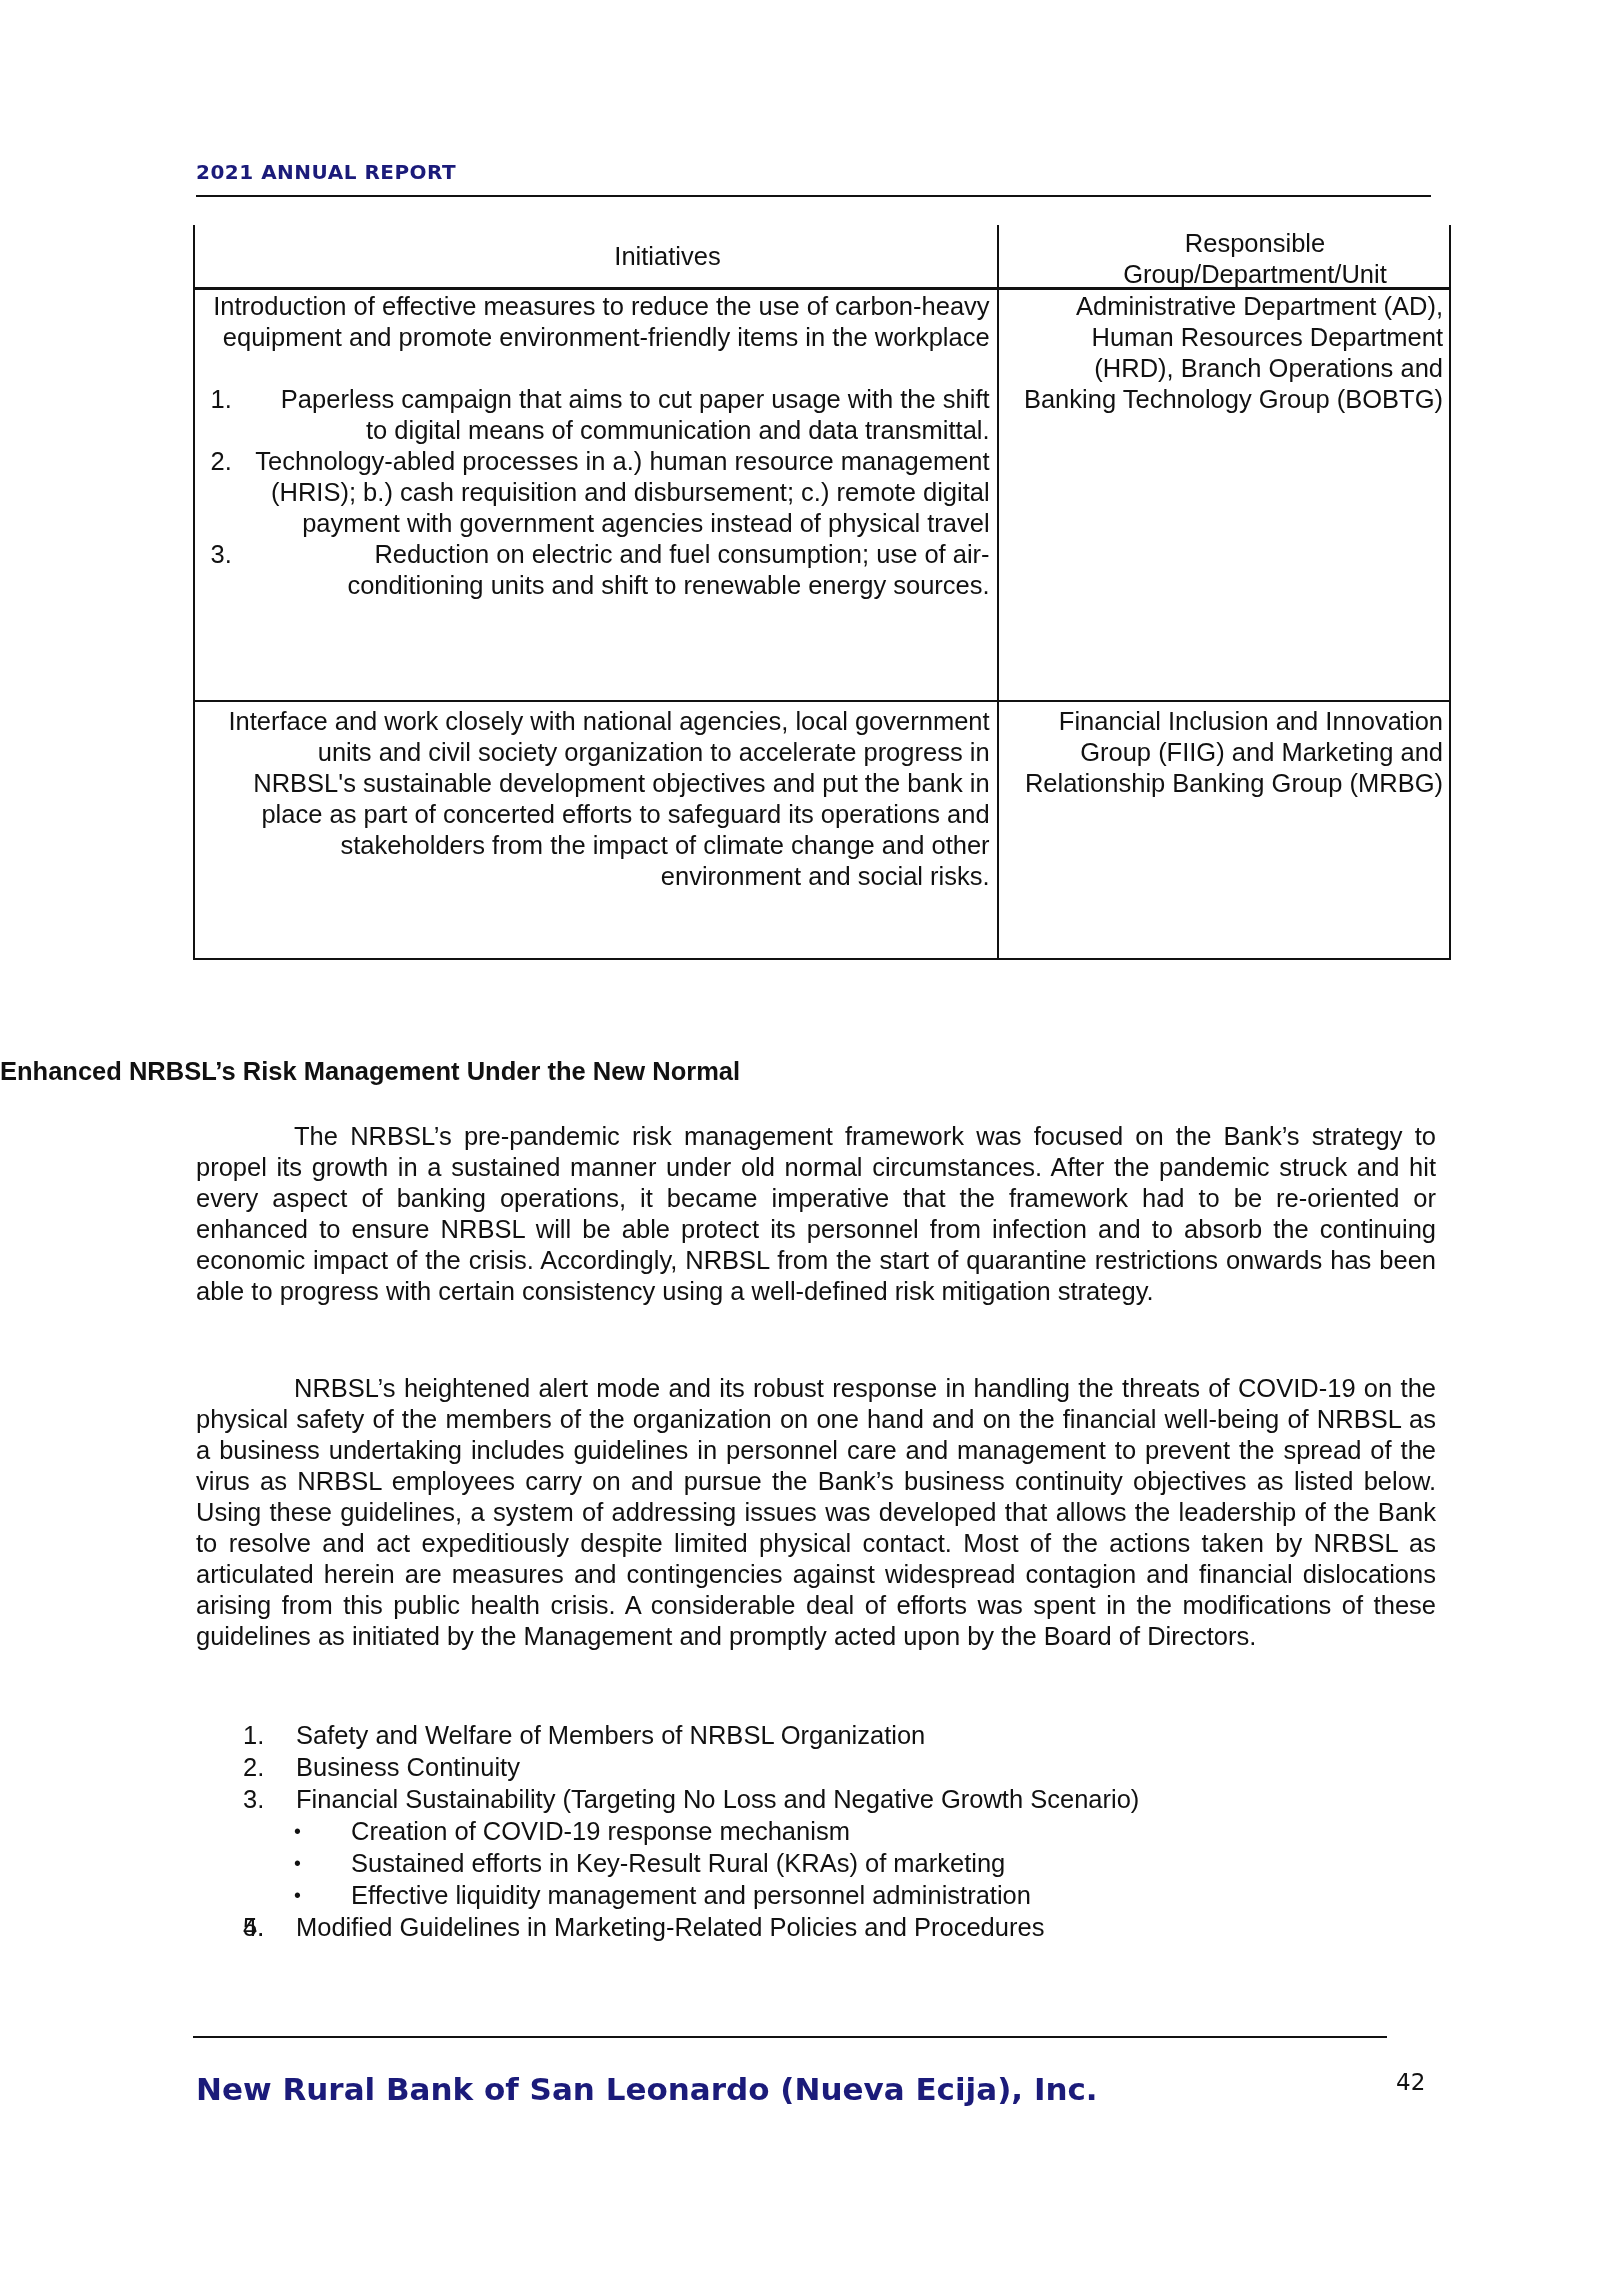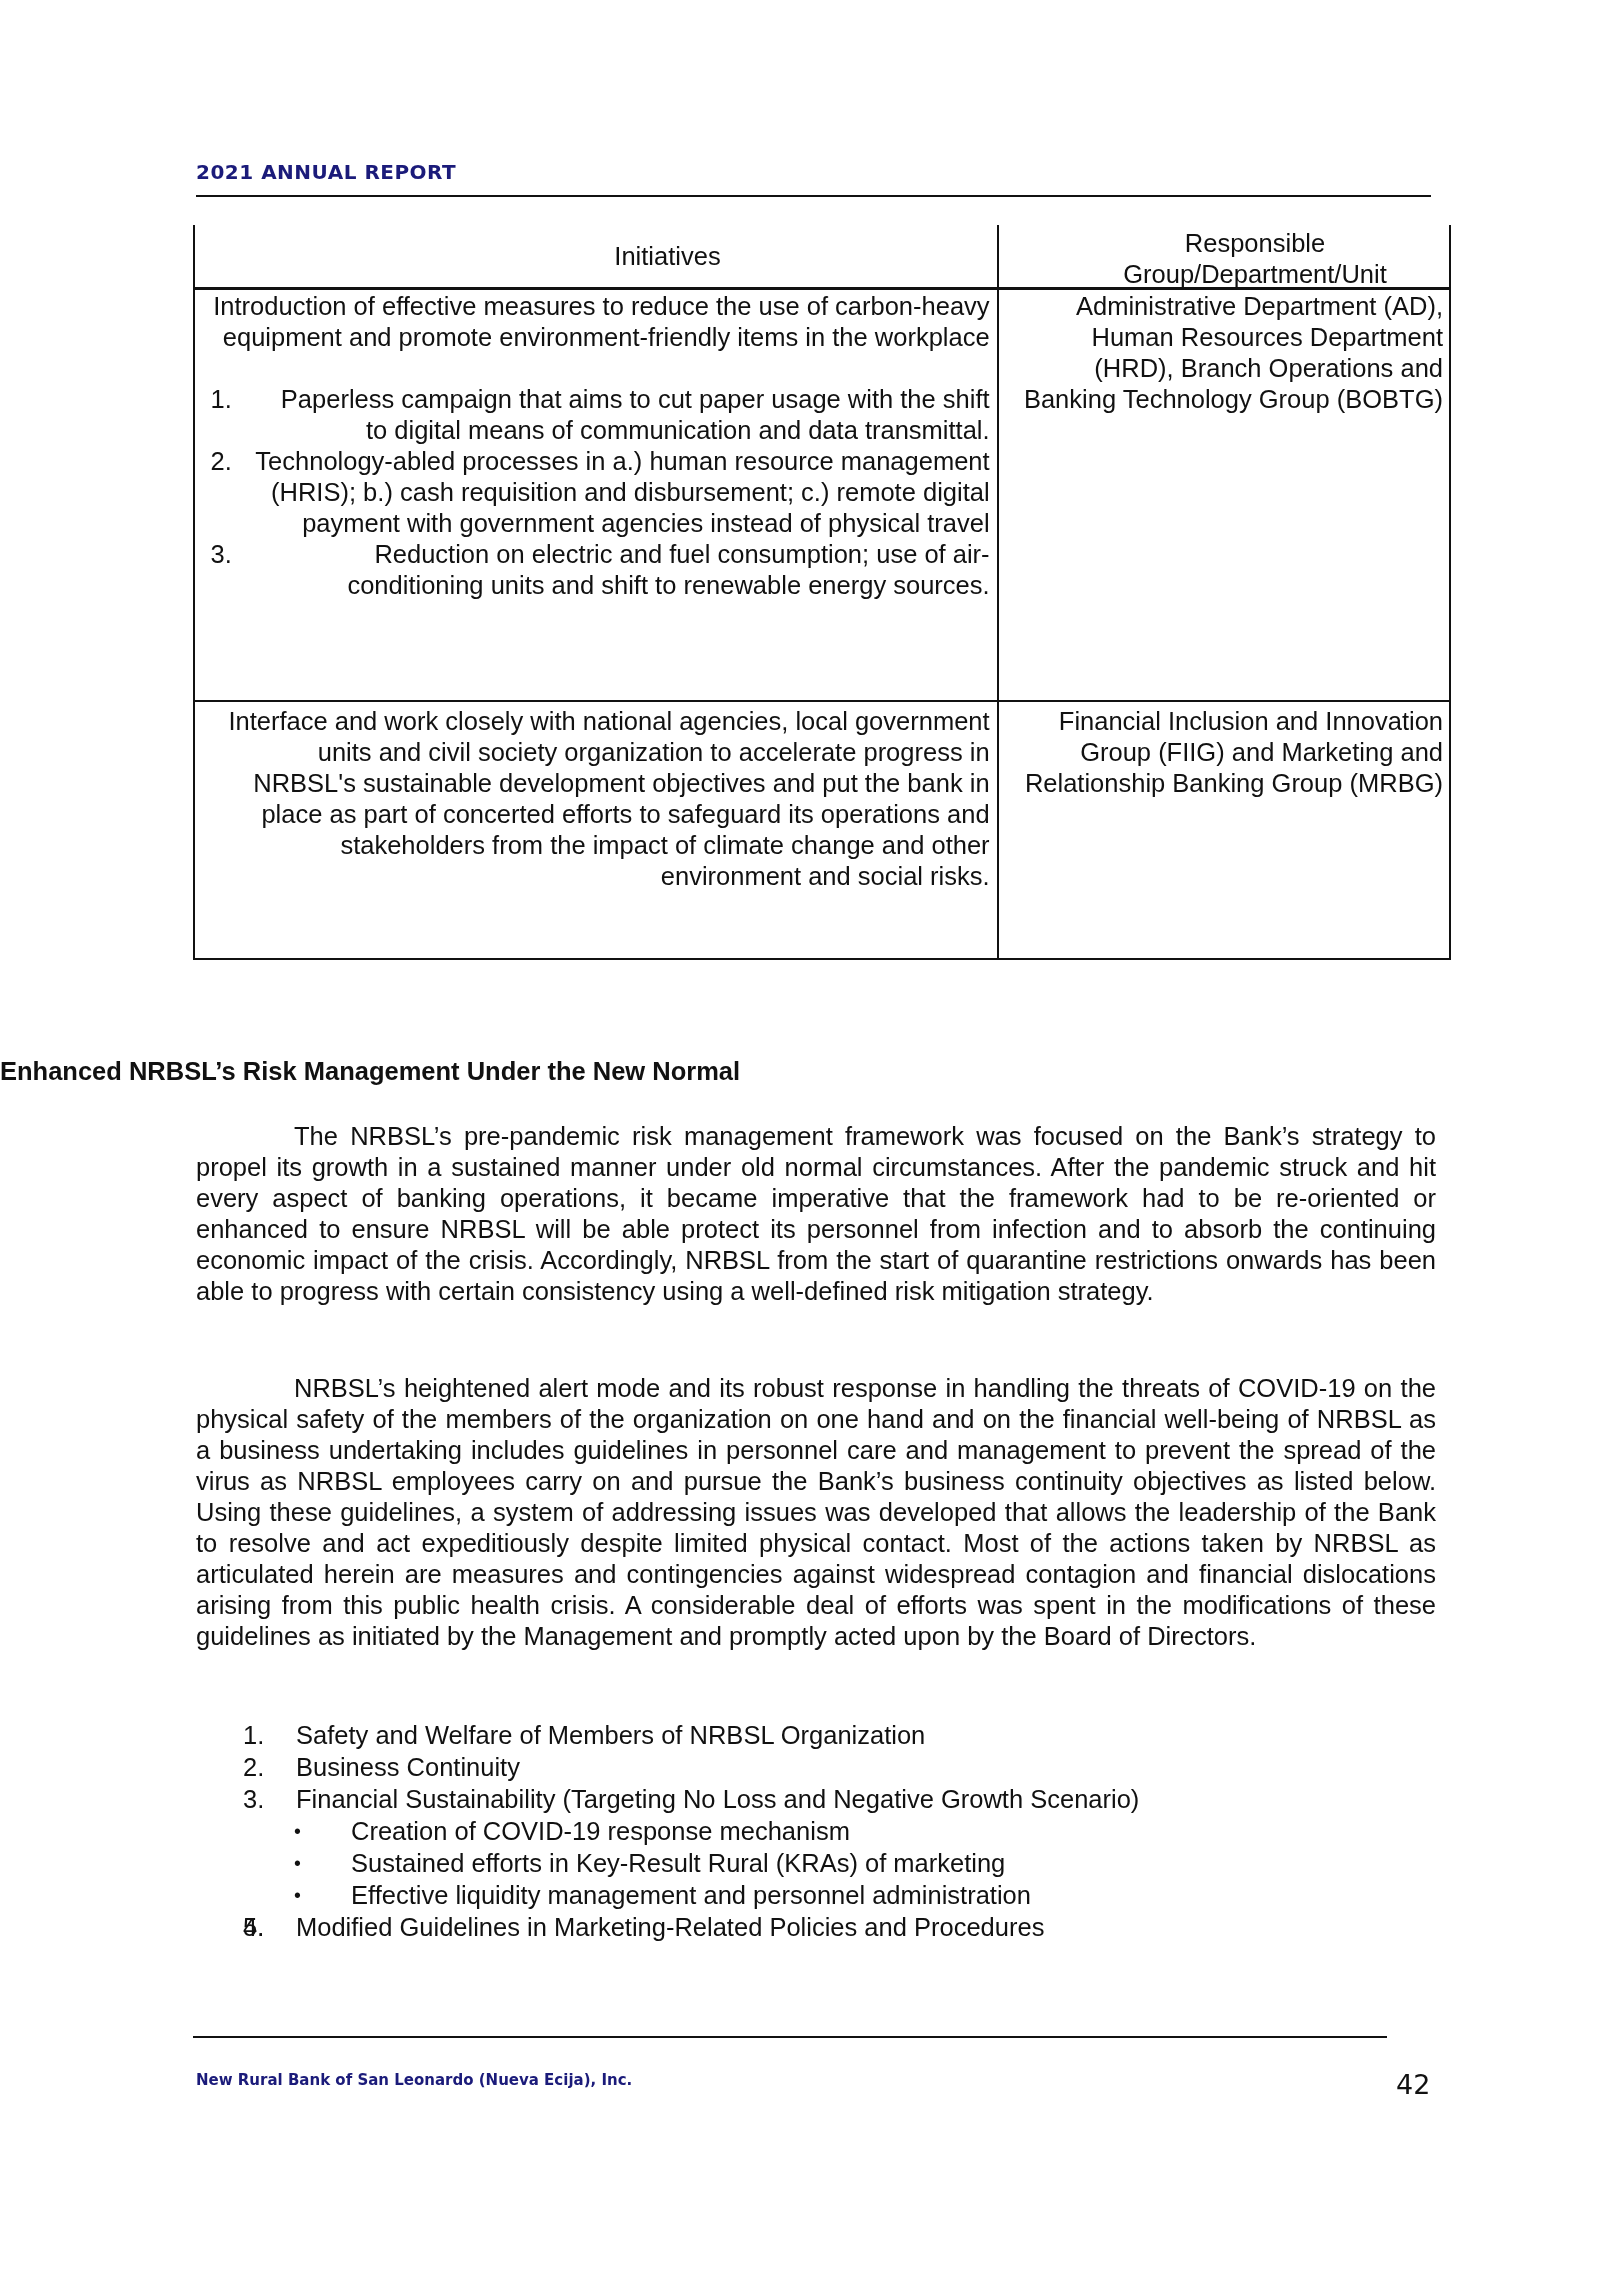--- a/index.html
+++ b/index.html
@@ -24,23 +24,23 @@
   .para { left: 196px; width: 1240px; font-size: 25.5px; line-height: 31px; text-align: justify; }
   .para .indent { display: inline-block; width: 98px; }
 
   .main-list { left: 243px; top: 1719px; font-size: 25.5px; line-height: 32px; }
   .main-list .item { position: relative; padding-left: 53px; }
   .main-list .item .n { position: absolute; left: 0; }
   .main-list .sub { position: relative; padding-left: 108px; }
   .main-list .sub .b { position: absolute; left: 51px; font-size: 19.6px; }
 
   .ftr-rule { left: 193px; top: 2036px; width: 1194px; height: 2px; background: #111; }
-  .ftr-text { left: 196px; top: 2071px; font-size: 15px; font-weight: bold; color: #1b1b7a;
+  .ftr-text { left: 196px; top: 2071px; font-size: 31px; font-weight: bold; color: #1b1b7a;
               font-family: "DejaVu Sans", "Liberation Sans", sans-serif; }
-  .ftr-page { left: 1396px; top: 2069px; font-size: 27px; color: #111;
+  .ftr-page { left: 1396px; top: 2069px; font-size: 23px; color: #111;
               font-family: "DejaVu Sans", "Liberation Sans", sans-serif; }
 </style>
 </head>
 <body>
 
 <div class="abs hdr-title">2021 ANNUAL REPORT</div>
 <div class="abs hdr-rule"></div>
 
 <div class="abs tbl">
   <div class="vl" style="left:0;height:735px;"></div>

